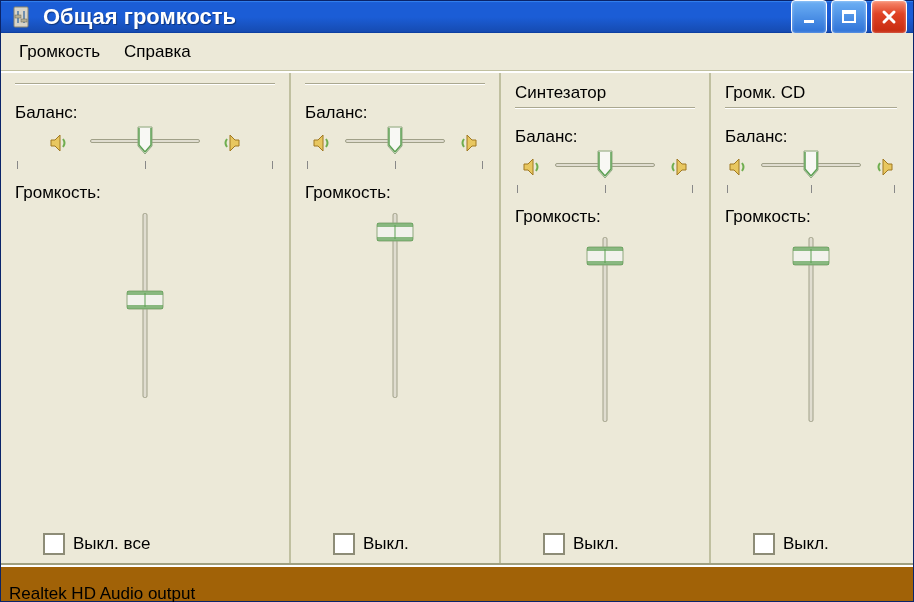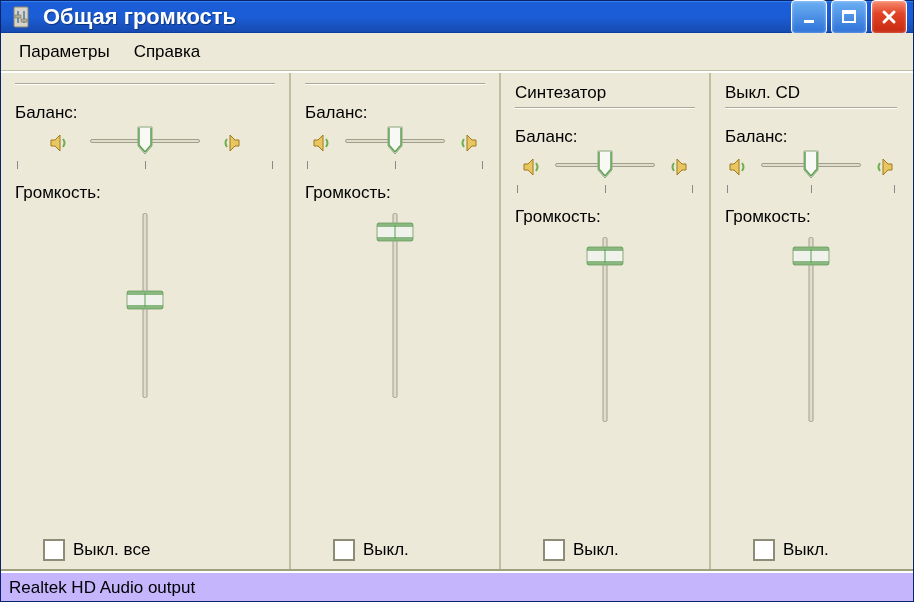--- a/index.html
+++ b/index.html
@@ -172,25 +172,25 @@
   .checkbox {
     width: 22px;
     height: 22px;
     border: 2px solid #8d8c77;
     background: #fff;
     cursor: pointer;
   }
   .statusbar {
     height: 30px;
     border-top: 2px solid #fff;
-    padding: 3px 8px;
+    padding: 17px 8px;
     font-size: 17px;
-    background: #c4b5fd;
+    background: #a16207;
     display:flex;
-    align-items:flex-end;
+    align-items:flex-start;
   }
 </style>
 </head>
 <body>
 
 <div class="window">
 
   <div class="titlebar">
     <div class="titlebar-icon">
       <svg width="20" height="24" viewBox="0 0 20 24">
@@ -216,21 +216,21 @@
       </div>
       <div class="titlebar-btn btn-close">
         <svg width="16" height="16" viewBox="0 0 16 16">
             <path d="M3 3 L13 13 M13 3 L3 13" stroke="white" stroke-width="3" stroke-linecap="round"></path>
           </svg>
       </div>
     </div>
   </div>
 
   <div class="menubar">
-    <div class="menu-item">Параметры</div>
+    <div class="menu-item">Громкость</div>
     <div class="menu-item">Справка</div>
   </div>
 
   <div class="content">
 
   <div class="channel">
     <div class="underline"></div>
     <div class="label">Баланс:</div>
     <div class="balance-row">
       <div class="sp-icon">
@@ -368,21 +368,21 @@
     <line x1="19" y1="3" x2="19" y2="17" stroke="#5ca052" stroke-width="1"></line>
   </svg></div>
       </div>
     </div>
     <div class="mute-row">
       <div class="checkbox"></div>
       <span>Выкл.</span>
     </div>
   </div>
       <div class="channel">
-    <div class="channel-name">Выкл. CD</div>
+    <div class="channel-name">Громк. CD</div>
     <div class="underline"></div>
     <div class="label">Баланс:</div>
     <div class="balance-row">
       <div class="sp-icon">
             <svg width="26" height="26" viewBox="0 0 26 26">
     <path d="M5 10 L9 10 L14 5 L14 21 L9 16 L5 16 Z" fill="#e8c760" stroke="#a07820" stroke-width="1"></path>
     <path d="M17 9 Q20 13 17 17" fill="none" stroke="#6fae4f" stroke-width="2"></path>
   </svg>
           </div>
       <div class="h-track">

